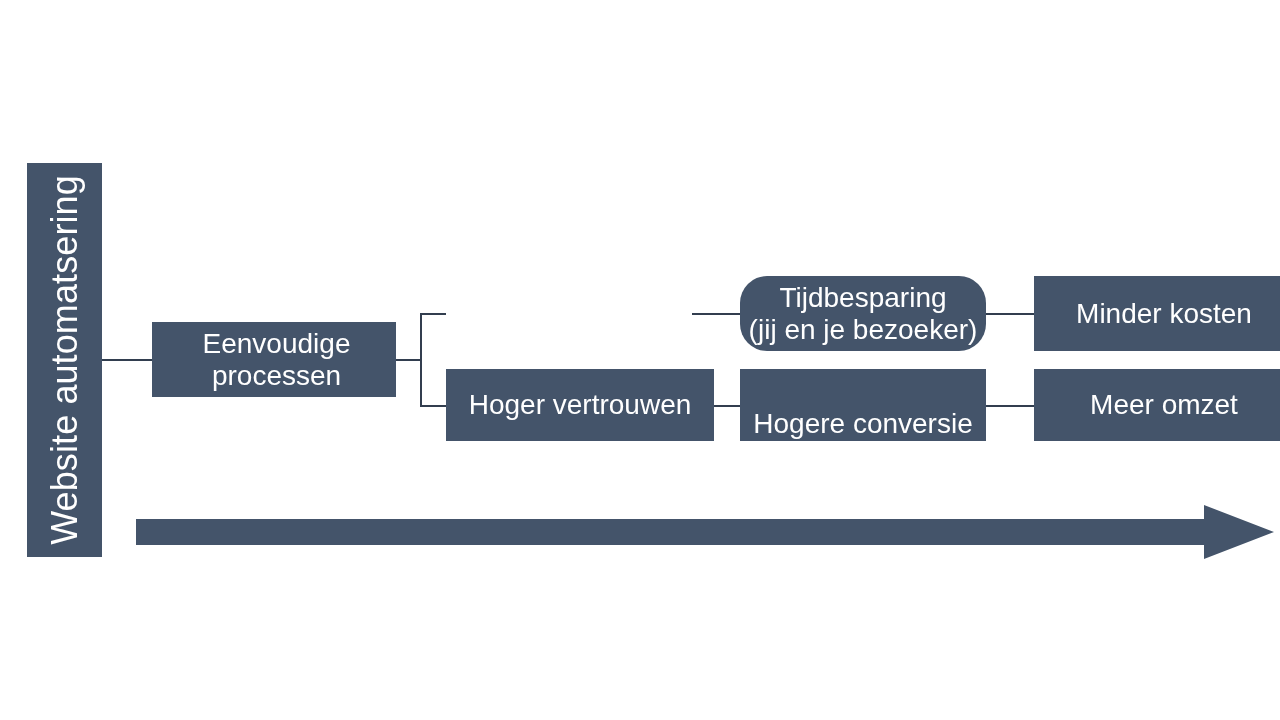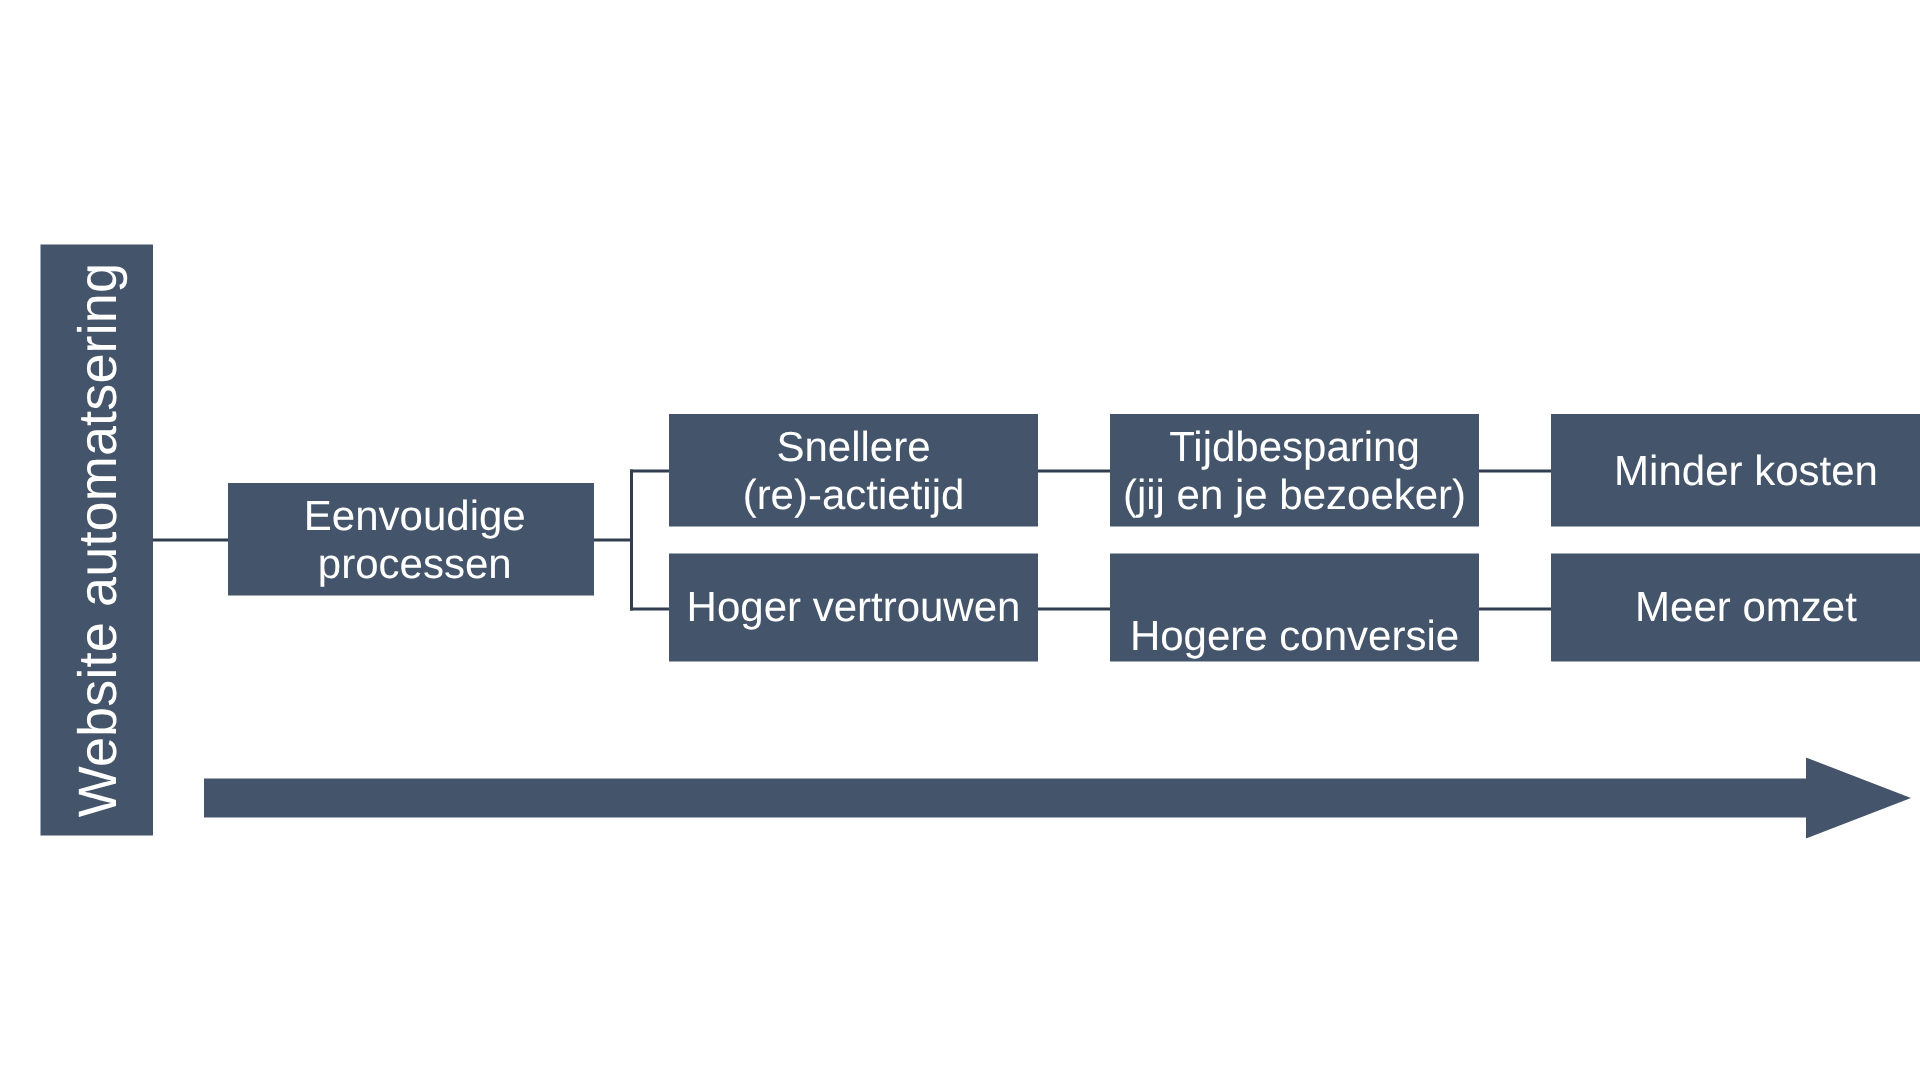--- a/index.html
+++ b/index.html
@@ -63,22 +63,22 @@
   }
 
   .box-root {
     left: 152px;
     top: 322px;
     width: 244px;
     height: 75px;
     padding-left: 11px;
   }
   .box-r1c1 { left: 446px;  top: 276px; width: 246px; height: 75px; }
-  .box-r2c1 { left: 446px;  top: 369px; width: 246px; height: 72px; }
-  .box-r1c2 { left: 740px;  top: 276px; width: 246px; height: 75px; }
+  .box-r2c1 { left: 446px;  top: 369px; width: 268px; height: 72px; }
+  .box-r1c2 { left: 740px;  top: 276px; width: 246px; height: 75px; border-radius: 27px; }
   .box-r2c2 { left: 740px;  top: 369px; width: 246px; height: 72px; align-items: flex-end; }
   .box-r1c3 { left: 1034px; top: 276px; width: 260px; height: 75px; }
   .box-r2c3 { left: 1034px; top: 369px; width: 260px; height: 72px; }
 
   
   .hline {
     position: absolute;
     height: 2px;
     background: #323E4F;
   }
@@ -131,24 +131,20 @@
   <div class="hline conn-c1c2-top"></div>
   <div class="hline conn-c1c2-bot"></div>
   <div class="hline conn-c2c3-top"></div>
   <div class="hline conn-c2c3-bot"></div>
 
   <div class="box box-root">
     <span class="box-text">Eenvoudige
 processen</span>
   </div>
 
-  <div class="box box-r1c1">
-    <span class="box-text">Snellere
-(re)-actietijd</span>
-  </div>
   <div class="box box-r1c2">
     <span class="box-text">Tijdbesparing
 (jij en je bezoeker)</span>
   </div>
   <div class="box box-r1c3">
     <span class="box-text">Minder kosten</span>
   </div>
 
   <div class="box box-r2c1">
     <span class="box-text">Hoger vertrouwen</span>

